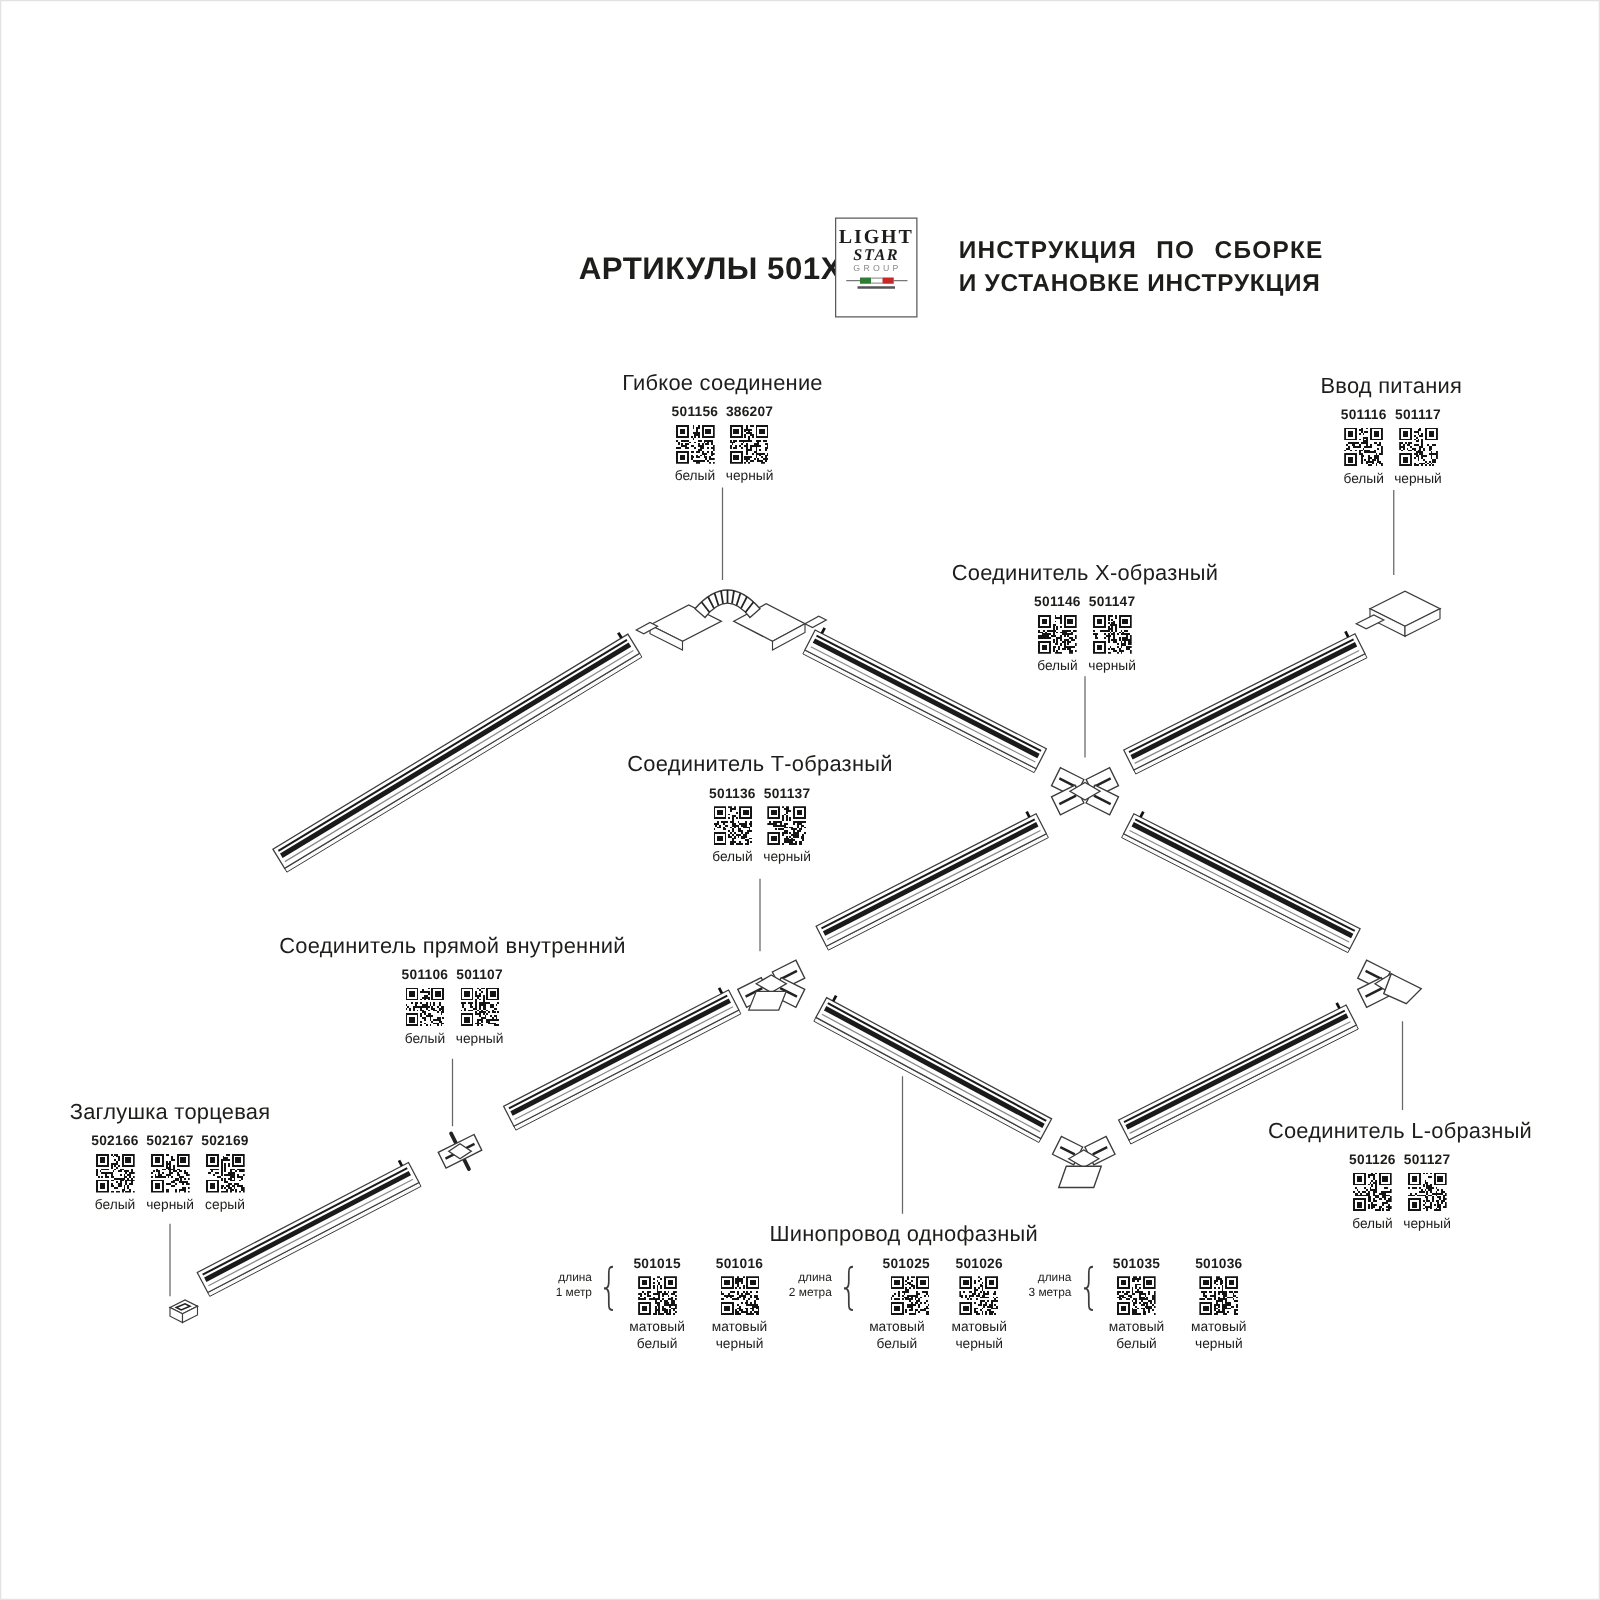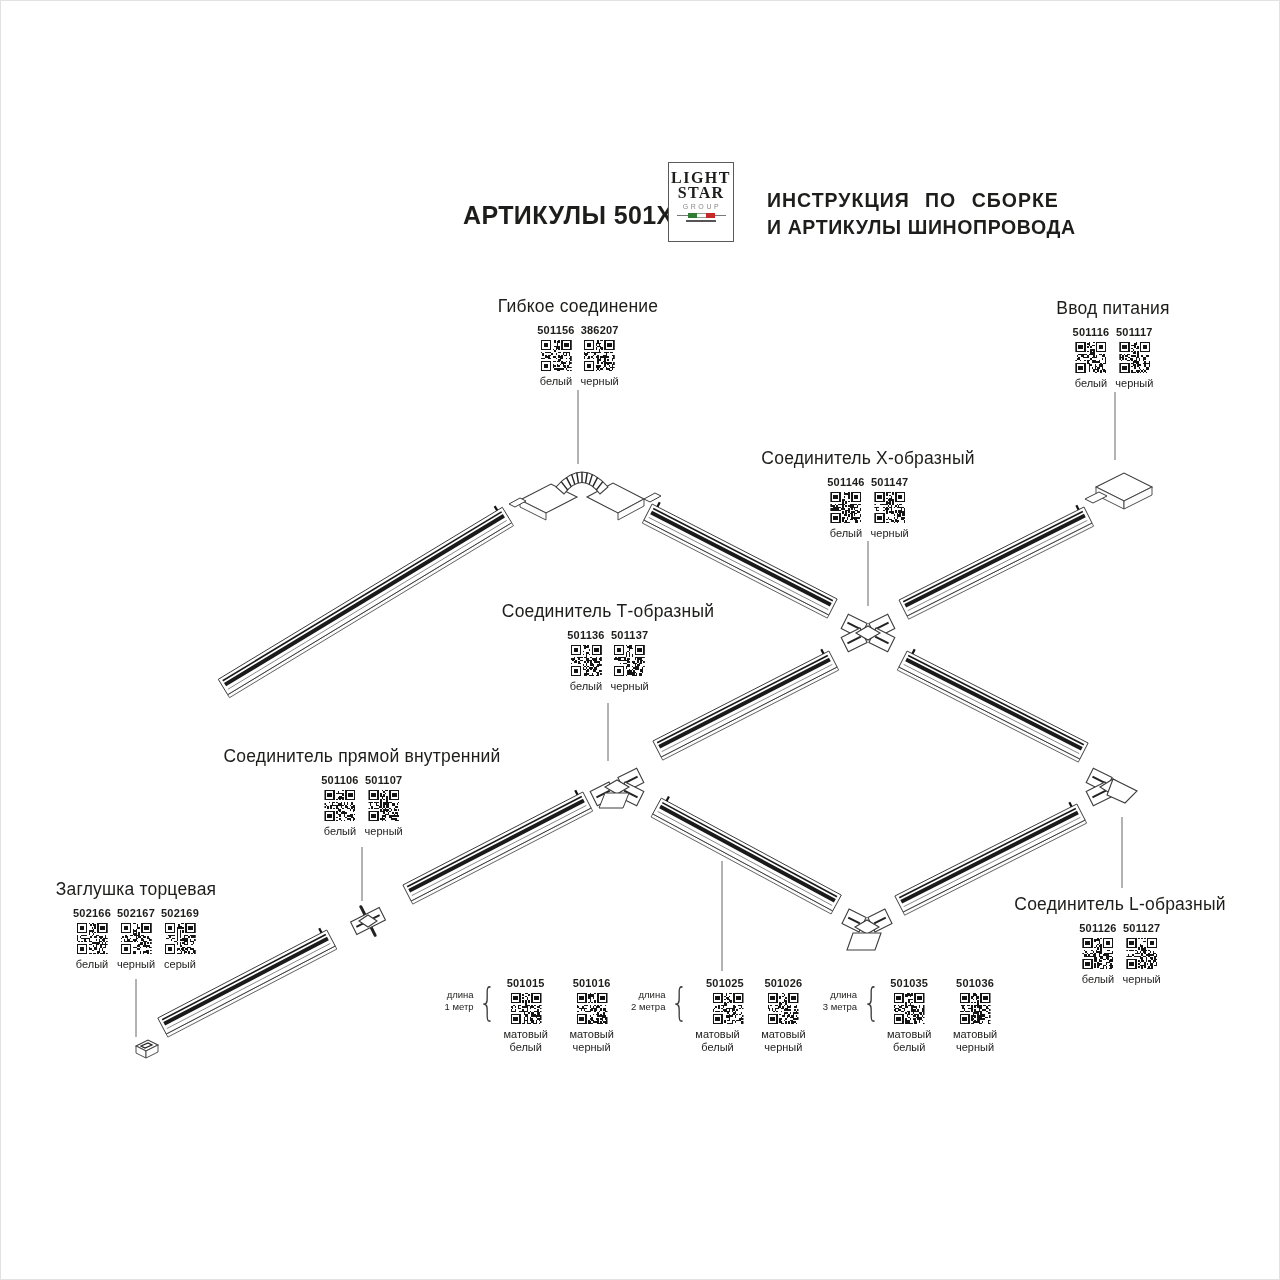--- a/index.html
+++ b/index.html
@@ -4,24 +4,24 @@
 <style>
   html,body{margin:0;padding:0;}
   body{
     width:1280px;height:1280px;position:relative;background:#fff;overflow:hidden;
     font-family:"Liberation Sans",sans-serif;color:#1d1d1b;
   }
   .frame{position:absolute;inset:0;border:1px solid #e2e2e2;pointer-events:none;}
   #diagram{position:absolute;left:0;top:0;}
   
   .hdr-articles{position:absolute;left:463px;top:201px;font-size:25px;font-weight:bold;letter-spacing:.4px;white-space:nowrap;}
-  .logo{position:absolute;left:668px;top:162px;width:66px;height:80px;border:1.5px solid #5a5a5a;box-sizing:border-box;
+  .logo{position:absolute;left:668px;top:174px;width:66px;height:80px;border:1.5px solid #5a5a5a;box-sizing:border-box;
         text-align:center;font-family:"Liberation Serif",serif;background:#fff;}
   .logo-light{font-size:16px;font-weight:bold;letter-spacing:1.5px;margin-top:7px;line-height:.95;}
-  .logo-star{font-size:16px;font-weight:bold;letter-spacing:1.2px;line-height:1;}
+  .logo-star{font-size:13px;font-weight:bold;letter-spacing:1.2px;line-height:1;font-style:italic;}
   .logo-group{font-family:"Liberation Sans",sans-serif;font-size:7px;letter-spacing:2.6px;color:#8a8a8a;margin-top:2px;padding-left:2px;}
   .logo-flag{display:flex;justify-content:center;align-items:center;margin-top:3px;}
   .logo-flag .ln{width:11px;height:1px;background:#777;}
   .logo-flag i{display:block;width:9px;height:5px;}
   .logo-rule{margin:2px auto 0;width:30px;height:2px;background:#555;}
   .hdr-title{position:absolute;left:767px;top:187px;font-size:19.5px;font-weight:bold;line-height:1.4;white-space:nowrap;}
   .hdr-title .t1{word-spacing:9px;letter-spacing:1px;}
   .hdr-title .t2{letter-spacing:.6px;}
   
   .group{position:absolute;transform:translateX(-50%);text-align:center;}
@@ -211,21 +211,21 @@
       <i id="fg" style="background: rgb(46, 125, 50);"></i>
       <i id="fw" style="background: rgb(255, 255, 255); border-top: 1px solid rgb(153, 153, 153); border-bottom: 1px solid rgb(153, 153, 153); height: 3px;"></i>
       <i id="fr" style="background: rgb(198, 40, 40);"></i>
       <span class="ln"></span>
   </div>
   <div class="logo-rule"></div>
 </div>
 
 <div class="hdr-title">
   <div class="t1">ИНСТРУКЦИЯ ПО СБОРКЕ</div>
-  <div class="t2">И АРТИКУЛЫ ШИНОПРОВОДА</div>
+  <div class="t2">И УСТАНОВКЕ ИНСТРУКЦИЯ</div>
 </div>
 
 <div id="groups">
     <div class="group" style="left: 578px; top: 296px;">
       <div class="g-title">Гибкое соединение</div>
       <div class="g-row">
         <div class="item">
           <div class="code">501156</div>
           <div class="qrbox">
             <svg viewBox="0 0 21 21" width="31" height="31" shape-rendering="crispEdges">
@@ -2252,20 +2252,21 @@
               <rect x="0" y="14" width="7" height="7" fill="#141414"></rect>
               <rect x="1" y="15" width="5" height="5" fill="#fff"></rect>
               <rect x="2" y="16" width="3" height="3" fill="#141414"></rect>
             </svg>
           </div>
           <div class="colorlbl">черный</div>
         </div>
       </div>
     </div>
     <div class="group" style="left: 723px; top: 977px;">
+      <div class="g-title">Шинопровод однофазный</div>
       <div class="g-row track-row">
         <div class="sub">
           <div class="len">
             <div>длина</div>
             <div>1 метр</div>
           </div>
           <div class="brace">{</div>
           <div class="item" style="margin-left: 0px;">
             <div class="code">501015</div>
             <div class="qrbox">

